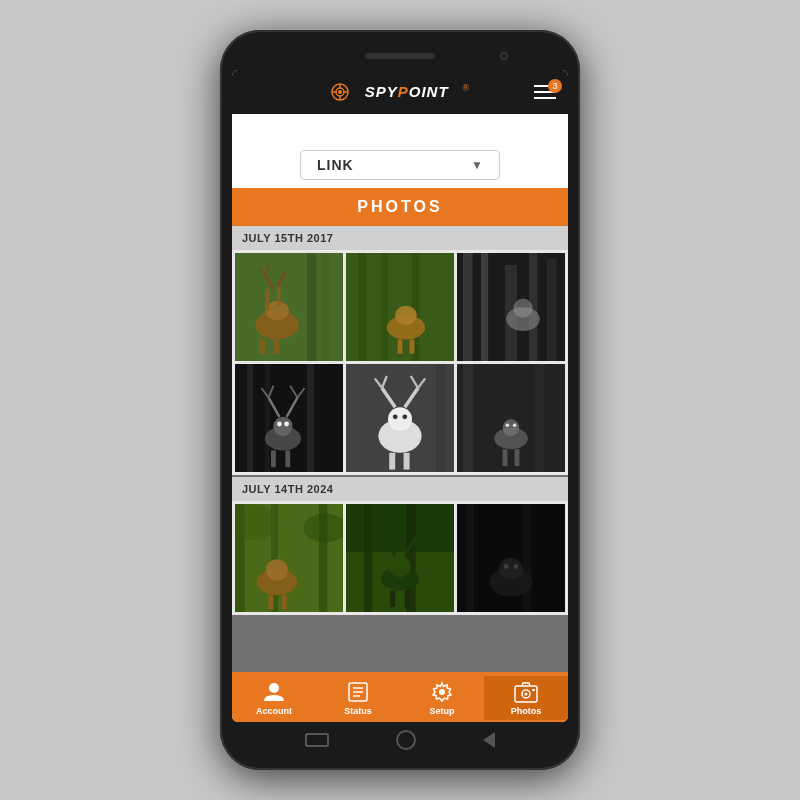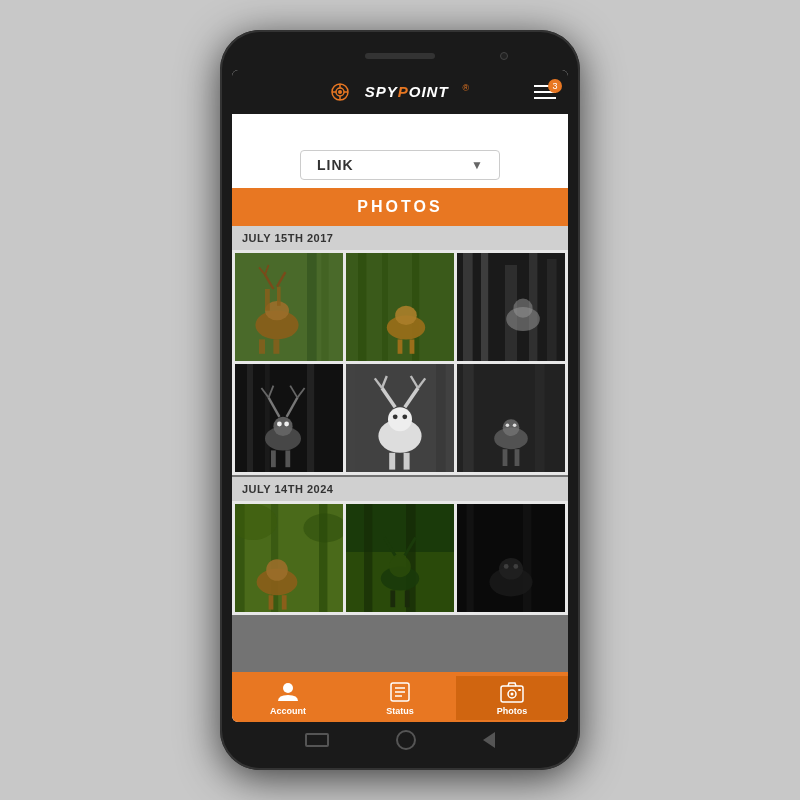--- a/index.html
+++ b/index.html
@@ -511,20 +511,29 @@
         <div class="nav-item-icon">
           <svg width="22" height="22" viewBox="0 0 22 22" fill="white">
             <rect x="2" y="2" width="18" height="18" rx="2" fill="none" stroke="white" stroke-width="1.5"></rect>
             <line x1="6" y1="7" x2="16" y2="7" stroke="white" stroke-width="1.5"></line>
             <line x1="6" y1="11" x2="16" y2="11" stroke="white" stroke-width="1.5"></line>
             <line x1="6" y1="15" x2="13" y2="15" stroke="white" stroke-width="1.5"></line>
           </svg>
         </div>
         <span class="nav-item-label">Status</span>
       </div>
+      <div class="nav-item">
+        <div class="nav-item-icon">
+          <svg width="22" height="22" viewBox="0 0 22 22" fill="white">
+            <circle cx="11" cy="11" r="3"></circle>
+            <path d="M11 2 L12.5 5.5 L16 4 L16 7 L19.5 8 L18 11 L20 14 L17 14.5 L16.5 18 L13.5 17 L11 20 L8.5 17 L5.5 18 L5 14.5 L2 14 L4 11 L2.5 8 L6 7 L6 4 L9.5 5.5 Z" fill="none" stroke="white" stroke-width="1.5"></path>
+          </svg>
+        </div>
+        <span class="nav-item-label">Setup</span>
+      </div>
       <div class="nav-item active">
         <div class="nav-item-icon">
           <svg width="24" height="22" viewBox="0 0 24 22" fill="white">
             <rect x="1" y="5" width="22" height="16" rx="2" fill="none" stroke="white" stroke-width="1.5"></rect>
             <path d="M8 5 L9 2 L15 2 L16 5" fill="none" stroke="white" stroke-width="1.5"></path>
             <circle cx="12" cy="13" r="4" fill="none" stroke="white" stroke-width="1.5"></circle>
             <circle cx="12" cy="13" r="1.5" fill="white"></circle>
             <rect x="18" y="8" width="3" height="2" rx="1" fill="white"></rect>
           </svg>
         </div>

